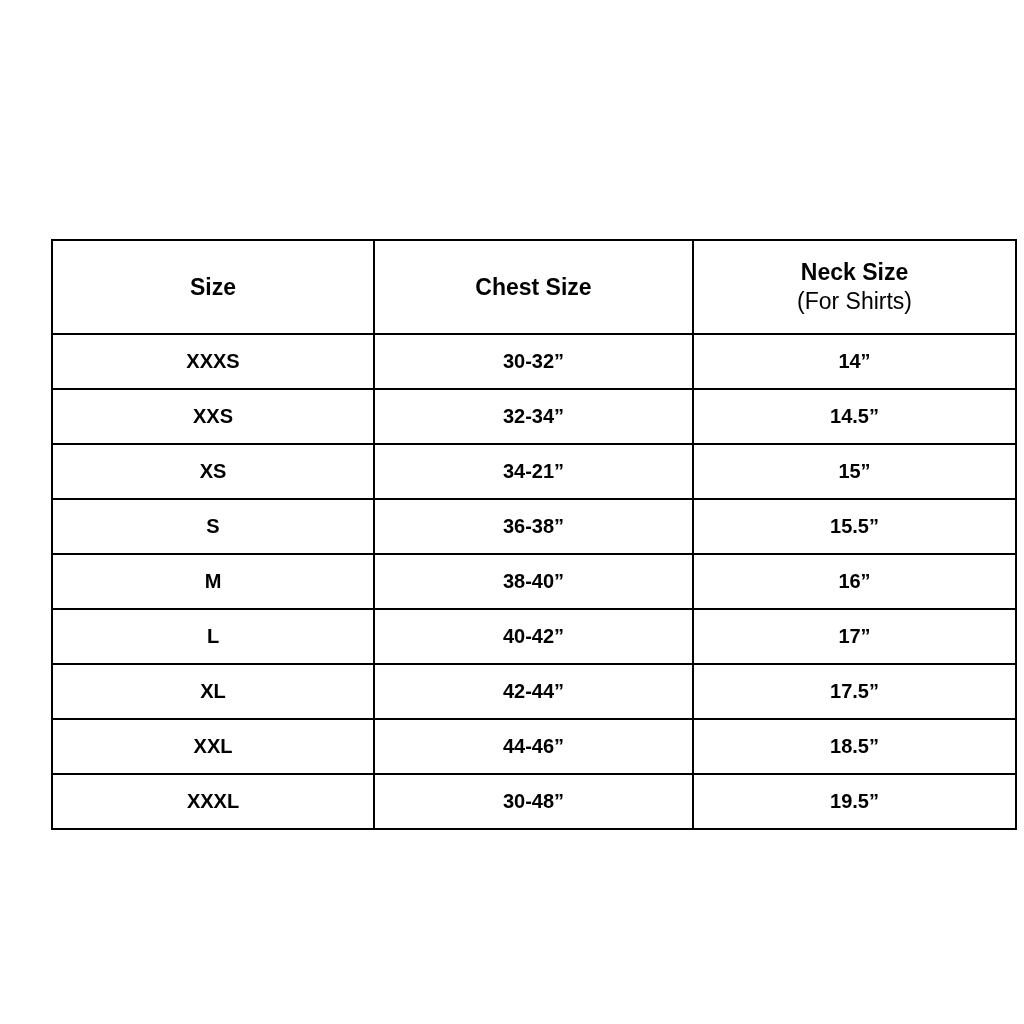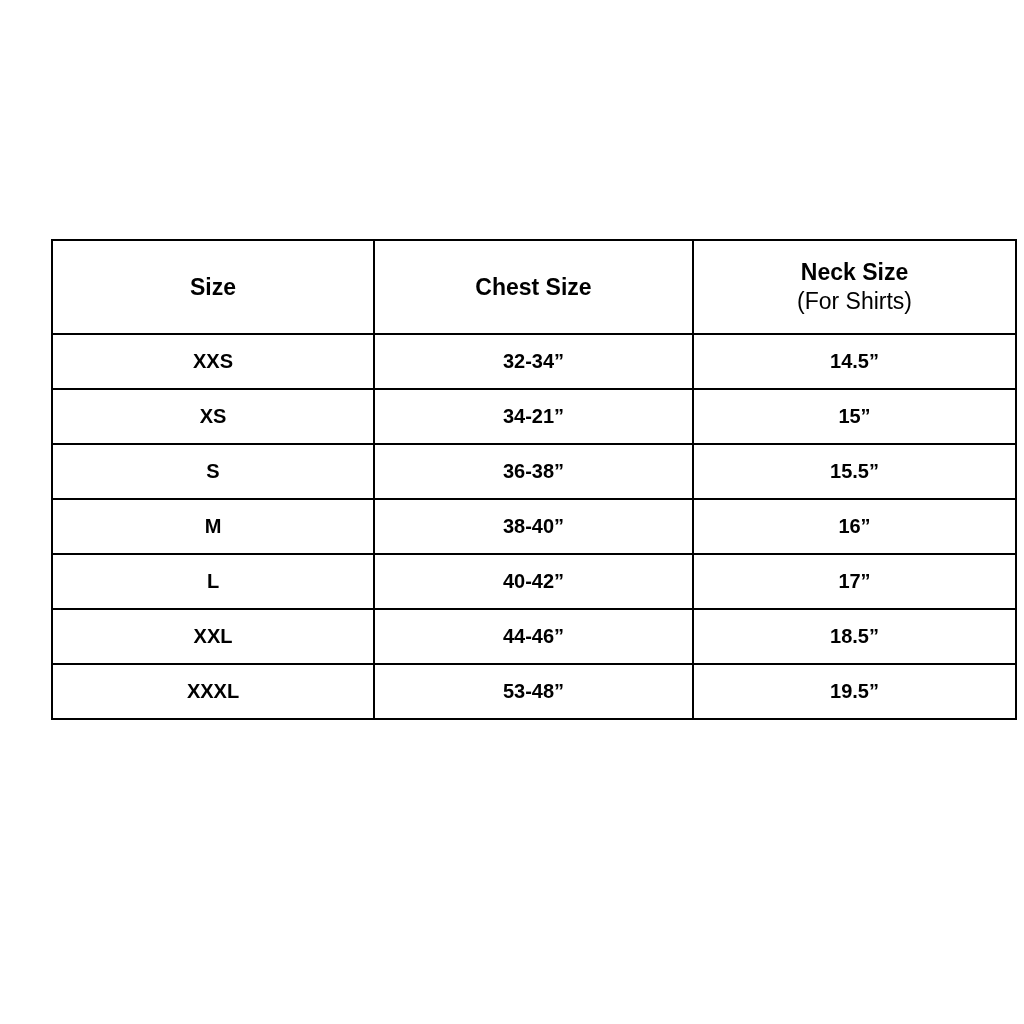--- a/index.html
+++ b/index.html
@@ -89,20 +89,25 @@
             <span>Chest Size</span>
           </th>
           <th class="col-neck">
             <span>Neck Size</span>
             <span class="th-sub">(For Shirts)</span>
           </th>
         </tr>
       </thead>
       <tbody>
         <tr>
+          <td>XXXS</td>
+          <td>30-32”</td>
+          <td>14”</td>
+        </tr>
+        <tr>
           <td>XXS</td>
           <td>32-34”</td>
           <td>14.5”</td>
         </tr>
         <tr>
           <td>XS</td>
           <td>34-21”</td>
           <td>15”</td>
         </tr>
         <tr>
@@ -114,26 +119,31 @@
           <td>M</td>
           <td>38-40”</td>
           <td>16”</td>
         </tr>
         <tr>
           <td>L</td>
           <td>40-42”</td>
           <td>17”</td>
         </tr>
         <tr>
+          <td>XL</td>
+          <td>42-44”</td>
+          <td>17.5”</td>
+        </tr>
+        <tr>
           <td>XXL</td>
           <td>44-46”</td>
           <td>18.5”</td>
         </tr>
         <tr>
           <td>XXXL</td>
-          <td>53-48”</td>
+          <td>30-48”</td>
           <td>19.5”</td>
         </tr>
       </tbody>
     </table>
   </div>
 
 </div>
 
 </body></html>

